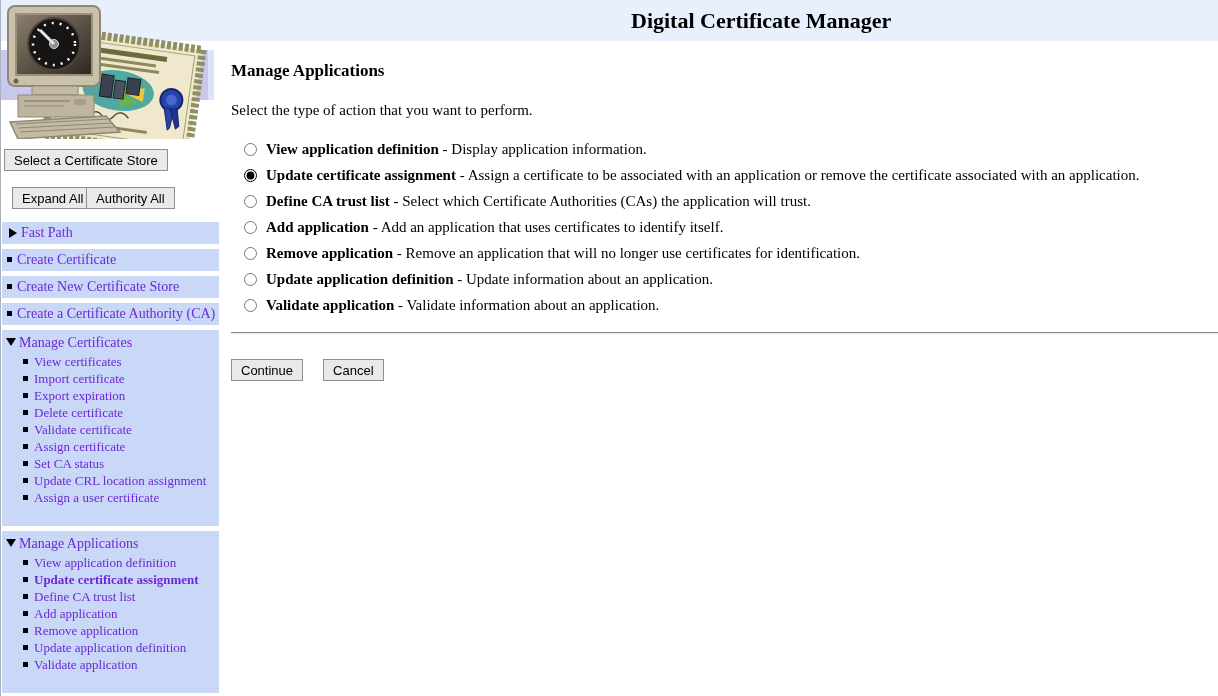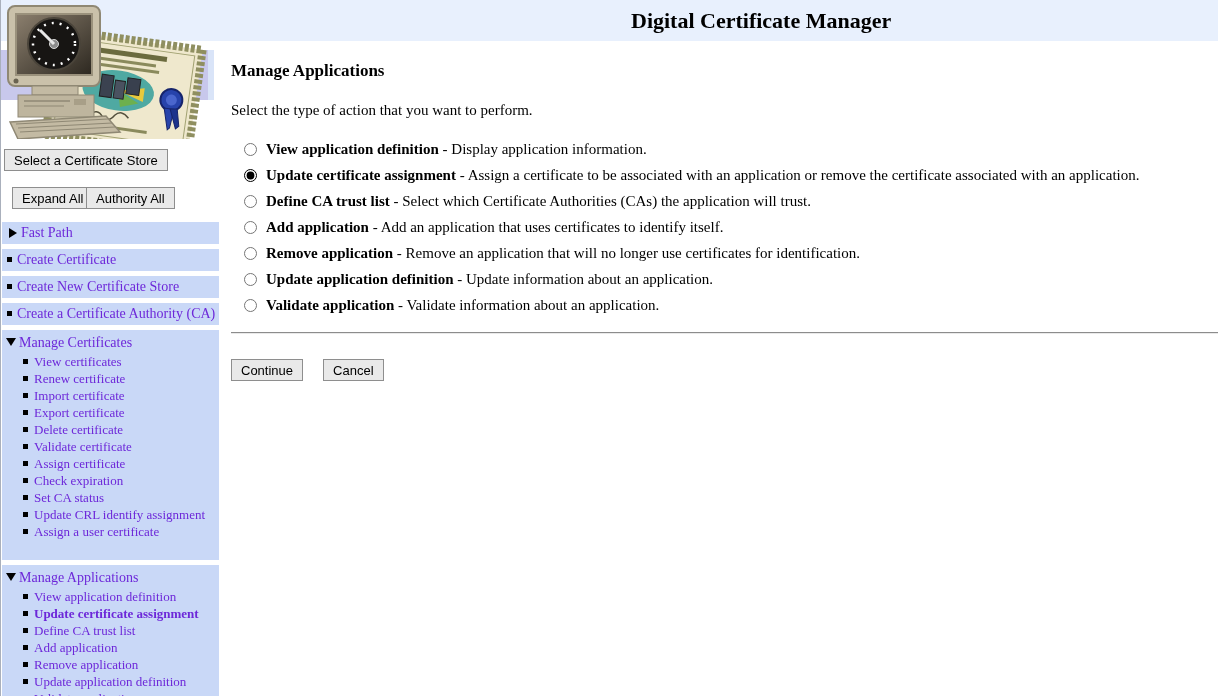--- a/index.html
+++ b/index.html
@@ -171,29 +171,27 @@
   <button class="win-btn btn-collapse">Authority All</button>
 
   <nav class="nav" id="nav">
       <div class="nav-row"><span class="icon-arrow-right"></span><span class="nav-link">Fast Path</span></div>
       <div class="nav-row"><span class="icon-square"></span><span class="nav-link">Create Certificate</span></div>
       <div class="nav-row"><span class="icon-square"></span><span class="nav-link">Create New Certificate Store</span></div>
       <div class="nav-row"><span class="icon-square"></span><span class="nav-link">Create a Certificate Authority (CA)</span></div>
       <div class="nav-block">
         <div class="nav-header"><span class="icon-arrow-down"></span><span class="nav-link">Manage Certificates</span></div>
         <div class="nav-sub"><span class="icon-square"></span><span class="nav-link">View certificates</span></div>
-        <div class="nav-sub"><span class="icon-square"></span><span class="nav-link">Renew certificate</span></div>
         <div class="nav-sub"><span class="icon-square"></span><span class="nav-link">Import certificate</span></div>
-        <div class="nav-sub"><span class="icon-square"></span><span class="nav-link">Export certificate</span></div>
+        <div class="nav-sub"><span class="icon-square"></span><span class="nav-link">Export expiration</span></div>
         <div class="nav-sub"><span class="icon-square"></span><span class="nav-link">Delete certificate</span></div>
         <div class="nav-sub"><span class="icon-square"></span><span class="nav-link">Validate certificate</span></div>
         <div class="nav-sub"><span class="icon-square"></span><span class="nav-link">Assign certificate</span></div>
-        <div class="nav-sub"><span class="icon-square"></span><span class="nav-link">Check expiration</span></div>
         <div class="nav-sub"><span class="icon-square"></span><span class="nav-link">Set CA status</span></div>
-        <div class="nav-sub"><span class="icon-square"></span><span class="nav-link">Update CRL identify assignment</span></div>
+        <div class="nav-sub"><span class="icon-square"></span><span class="nav-link">Update CRL location assignment</span></div>
         <div class="nav-sub"><span class="icon-square"></span><span class="nav-link">Assign a user certificate</span></div>
       </div>
       <div class="nav-block">
         <div class="nav-header"><span class="icon-arrow-down"></span><span class="nav-link">Manage Applications</span></div>
         <div class="nav-sub"><span class="icon-square"></span><span class="nav-link">View application definition</span></div>
         <div class="nav-sub"><span class="icon-square"></span><span class="nav-link current">Update certificate assignment</span></div>
         <div class="nav-sub"><span class="icon-square"></span><span class="nav-link">Define CA trust list</span></div>
         <div class="nav-sub"><span class="icon-square"></span><span class="nav-link">Add application</span></div>
         <div class="nav-sub"><span class="icon-square"></span><span class="nav-link">Remove application</span></div>
         <div class="nav-sub"><span class="icon-square"></span><span class="nav-link">Update application definition</span></div>

